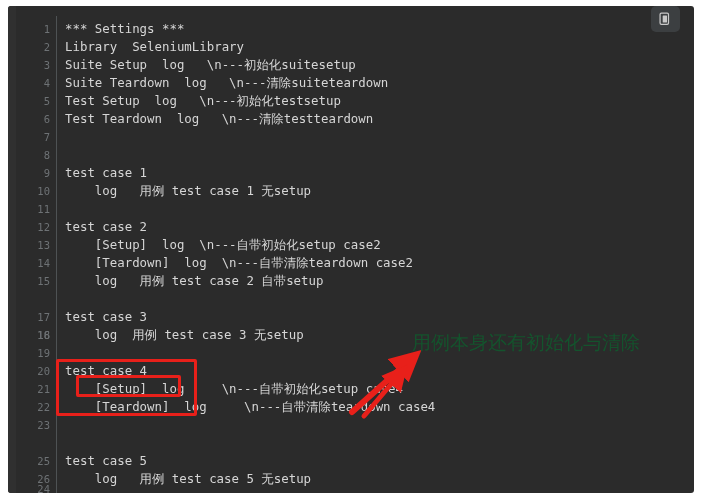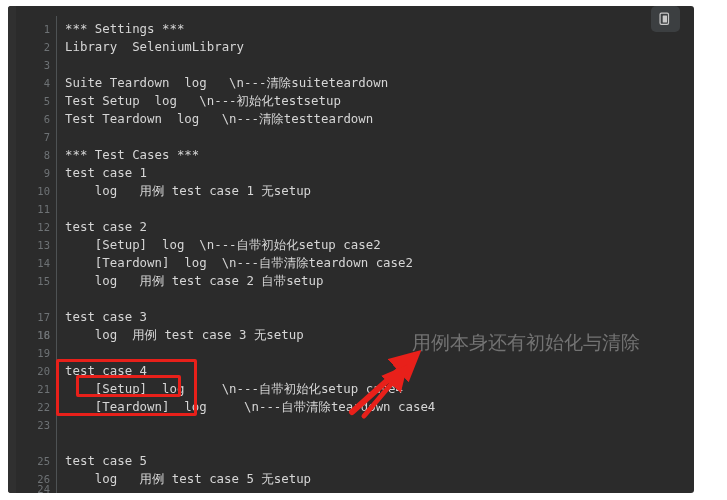--- a/index.html
+++ b/index.html
@@ -118,21 +118,21 @@
   .red-box {
     position: absolute;
     border: 3px solid #e8201a;
     border-radius: 2px;
     box-sizing: border-box;
   }
   #red-annotation-text {
     position: absolute;
     left: 412px;
     top: 330px;
-    color: #737373;
+    color: #14532d;
     font-size: 19px;
     line-height: 24px;
     white-space: pre;
     font-family: "DejaVu Sans", "Liberation Sans", sans-serif;
     font-weight: 500;
   }
 </style>
 </head>
 <body>
 
@@ -165,25 +165,25 @@
         <div class="ln" style="top: 392px;">22</div>
         <div class="ln" style="top: 410px;">23</div>
         <div class="ln" style="top: 428px; margin-top: 46px;">24</div>
         <div class="ln" style="top: 446px;">25</div>
         <div class="ln" style="top: 464px;">26</div>
       </div>
     <div id="gutter-divider"></div>
     <div id="code-lines">
         <div class="cl" style="top: 14px;">*** Settings ***</div>
         <div class="cl" style="top: 32px;">Library  SeleniumLibrary</div>
+        <div class="cl" style="top: 50px;">Suite Setup  log   \n---初始化suitesetup</div>
         <div class="cl" style="top: 68px;">Suite Teardown  log   \n---清除suiteteardown</div>
         <div class="cl" style="top: 86px;">Test Setup  log   \n---初始化testsetup</div>
         <div class="cl" style="top: 104px;">Test Teardown  log   \n---清除testteardown</div>
         <div class="cl" style="top: 122px;"></div>
-        <div class="cl" style="top: 140px;">*** Test Cases ***</div>
         <div class="cl" style="top: 158px;">test case 1</div>
         <div class="cl" style="top: 176px;">    log   用例 test case 1 无setup</div>
         <div class="cl" style="top: 194px;"></div>
         <div class="cl" style="top: 212px;">test case 2</div>
         <div class="cl" style="top: 230px;">    [Setup]  log  \n---自带初始化setup case2</div>
         <div class="cl" style="top: 248px;">    [Teardown]  log  \n---自带清除teardown case2</div>
         <div class="cl" style="top: 266px;">    log   用例 test case 2 自带setup</div>
         <div class="cl" style="top: 284px;"></div>
         <div class="cl" style="top: 302px;">test case 3</div>
         <div class="cl" style="top: 320px;">    log  用例 test case 3 无setup</div>

